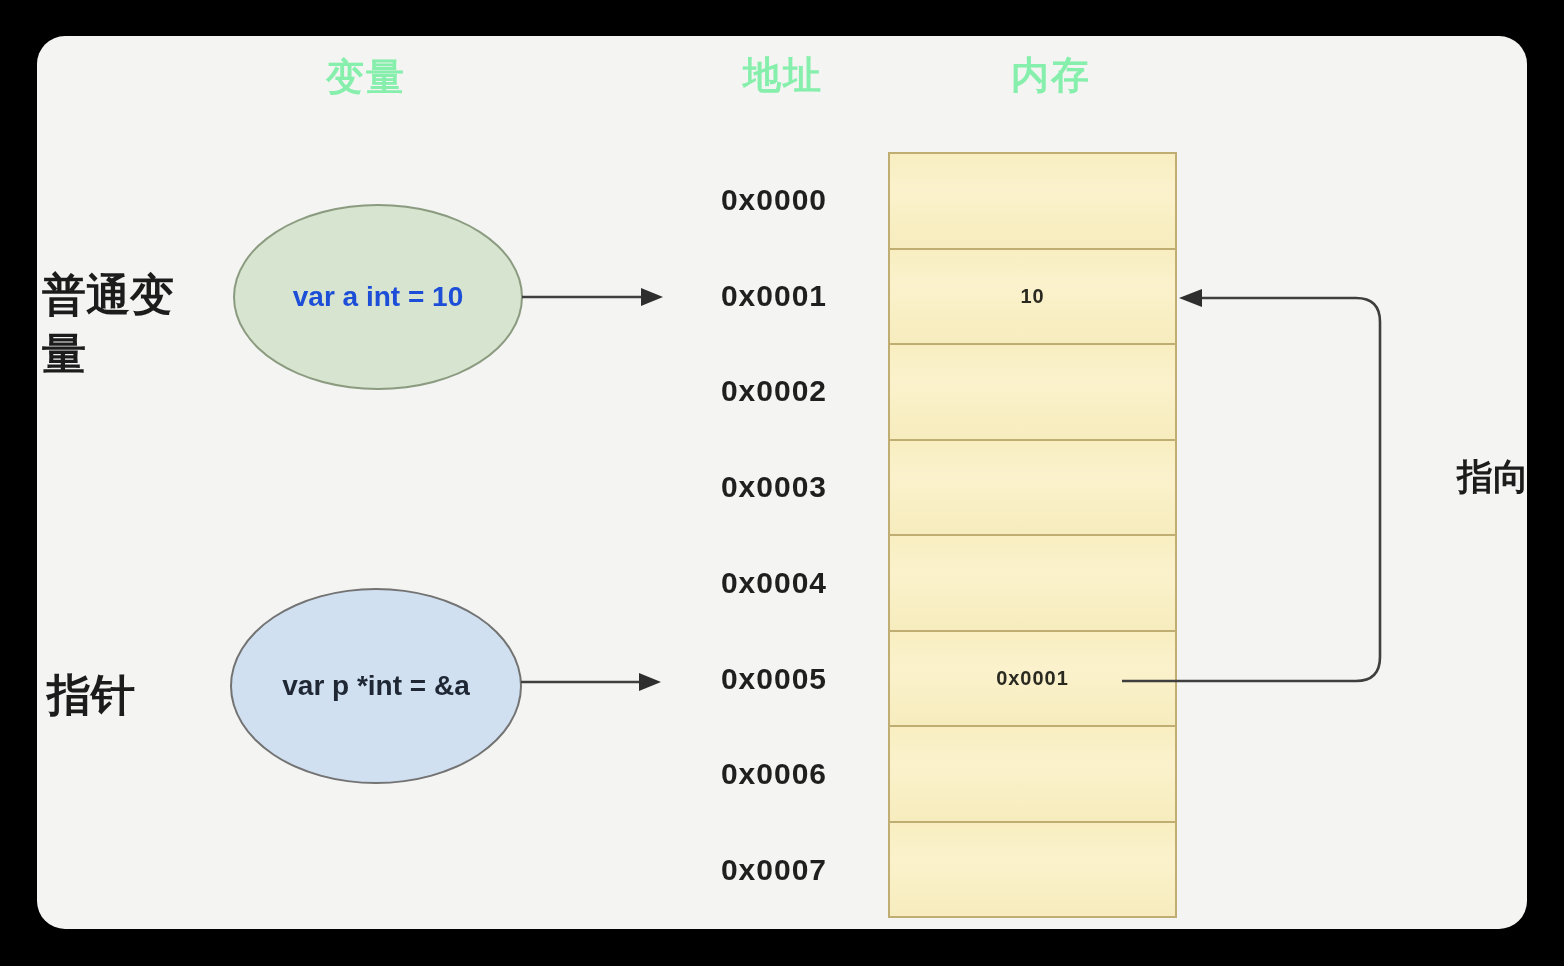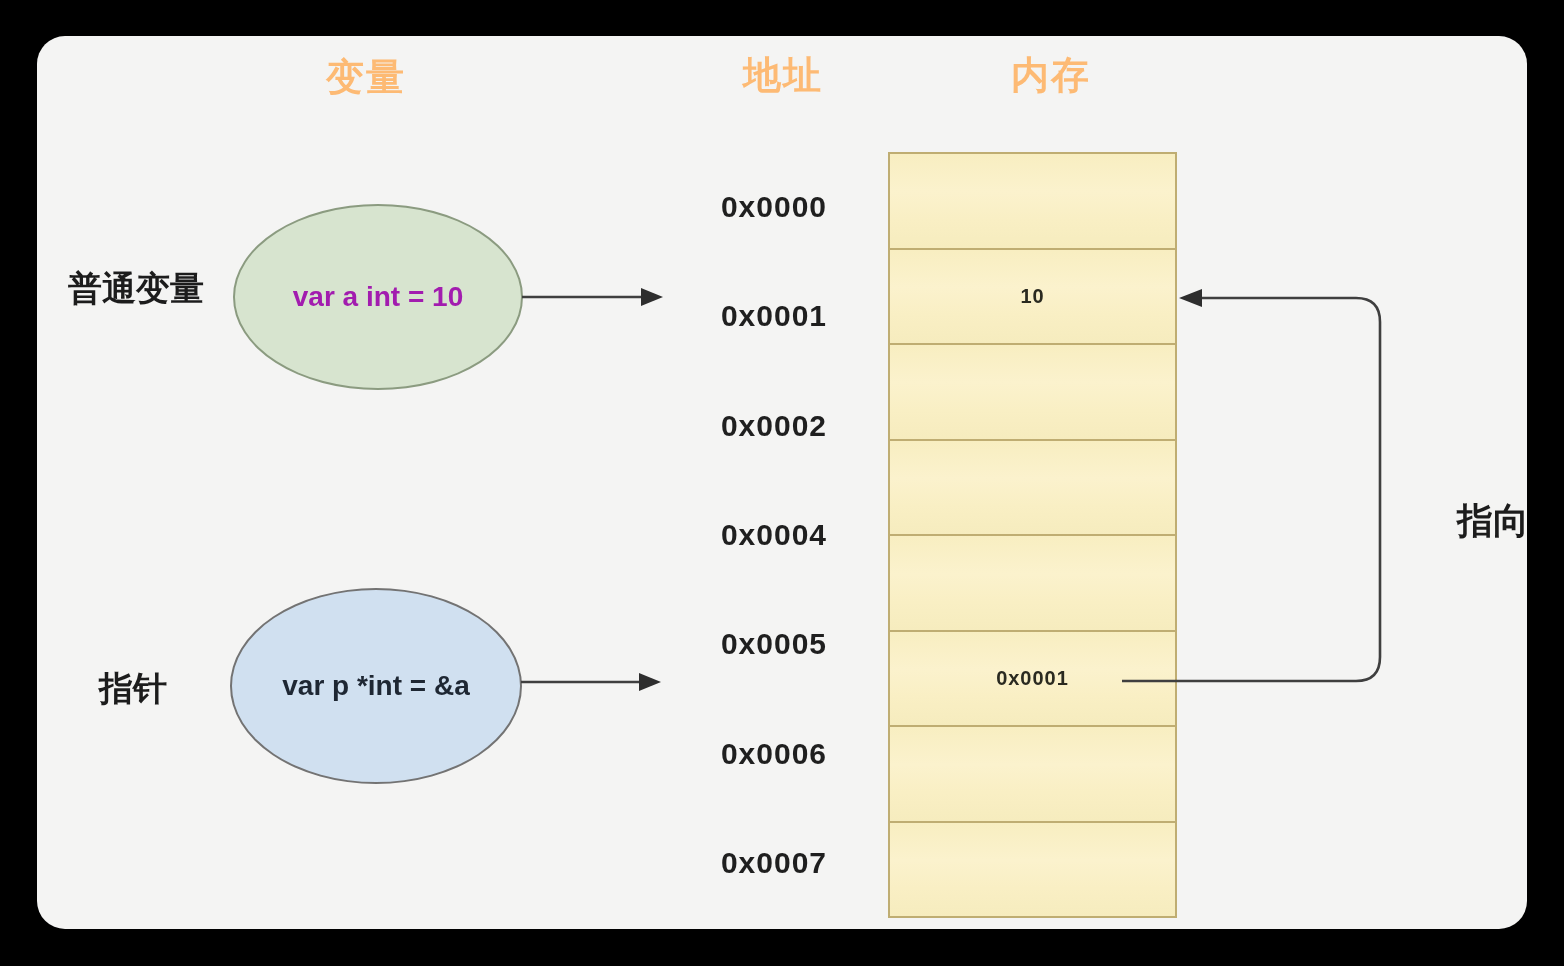--- a/index.html
+++ b/index.html
@@ -22,40 +22,40 @@
     width: 1490px;
     height: 893px;
     background: #f4f4f3;
     border-radius: 28px;
   }
   .abs { position: absolute; }
 
   .col-header {
     font-size: 38px;
     font-weight: 700;
-    color: #fdba74;
+    color: #86efac;
     text-align: center;
     width: 160px;
     letter-spacing: 2px;
   }
   .row-label {
-    font-size: 34px;
+    font-size: 44px;
     font-weight: 600;
     color: #1c1c1c;
-    text-align: right;
+    text-align: left;
   }
 
   .ellipse {
     border-radius: 50%;
     display: flex;
     align-items: center;
     justify-content: center;
     font-size: 28px;
     font-weight: 700;
-    color: #a21caf;
+    color: #1d4ed8;
     box-sizing: border-box;
   }
   .ellipse.green {
     left: 233px; top: 204px; width: 290px; height: 186px;
     background: #d7e4cf;
     border: 2px solid #8b9b80;
   }
   .ellipse.blue {
     left: 230px; top: 588px; width: 292px; height: 196px;
     background: #d0e0f0;
@@ -101,21 +101,20 @@
     background: linear-gradient(180deg, #f8eec1 0%, #fbf2cd 40%, #f9efc4 70%, #f6ecbe 100%);
   }
   .mem-cell:last-child { border-bottom: none; }
 
   .points-to-label {
     left: 1438px; top: 453px; width: 110px;
     font-size: 36px;
     font-weight: 600;
     color: #1c1c1c;
     text-align: center;
-    margin-top: 44px;
   }
 
   svg.overlay {
     position: absolute;
     left: 0; top: 0;
     width: 1564px;
     height: 966px;
     pointer-events: none;
   }
   .arrow-line {
@@ -142,20 +141,21 @@
     <span>var a int = 10</span>
   </div>
   <div class="ellipse blue abs">
     <span>var p *int = &amp;a</span>
   </div>
 
   <div class="addr-col abs">
     <div class="addr-row">0x0000</div>
     <div class="addr-row">0x0001</div>
     <div class="addr-row">0x0002</div>
+    <div class="addr-row">0x0003</div>
     <div class="addr-row">0x0004</div>
     <div class="addr-row">0x0005</div>
     <div class="addr-row">0x0006</div>
     <div class="addr-row">0x0007</div>
   </div>
 
   <div class="mem-box abs">
     <div class="mem-cell"></div>
     <div class="mem-cell">10</div>
     <div class="mem-cell"></div>

